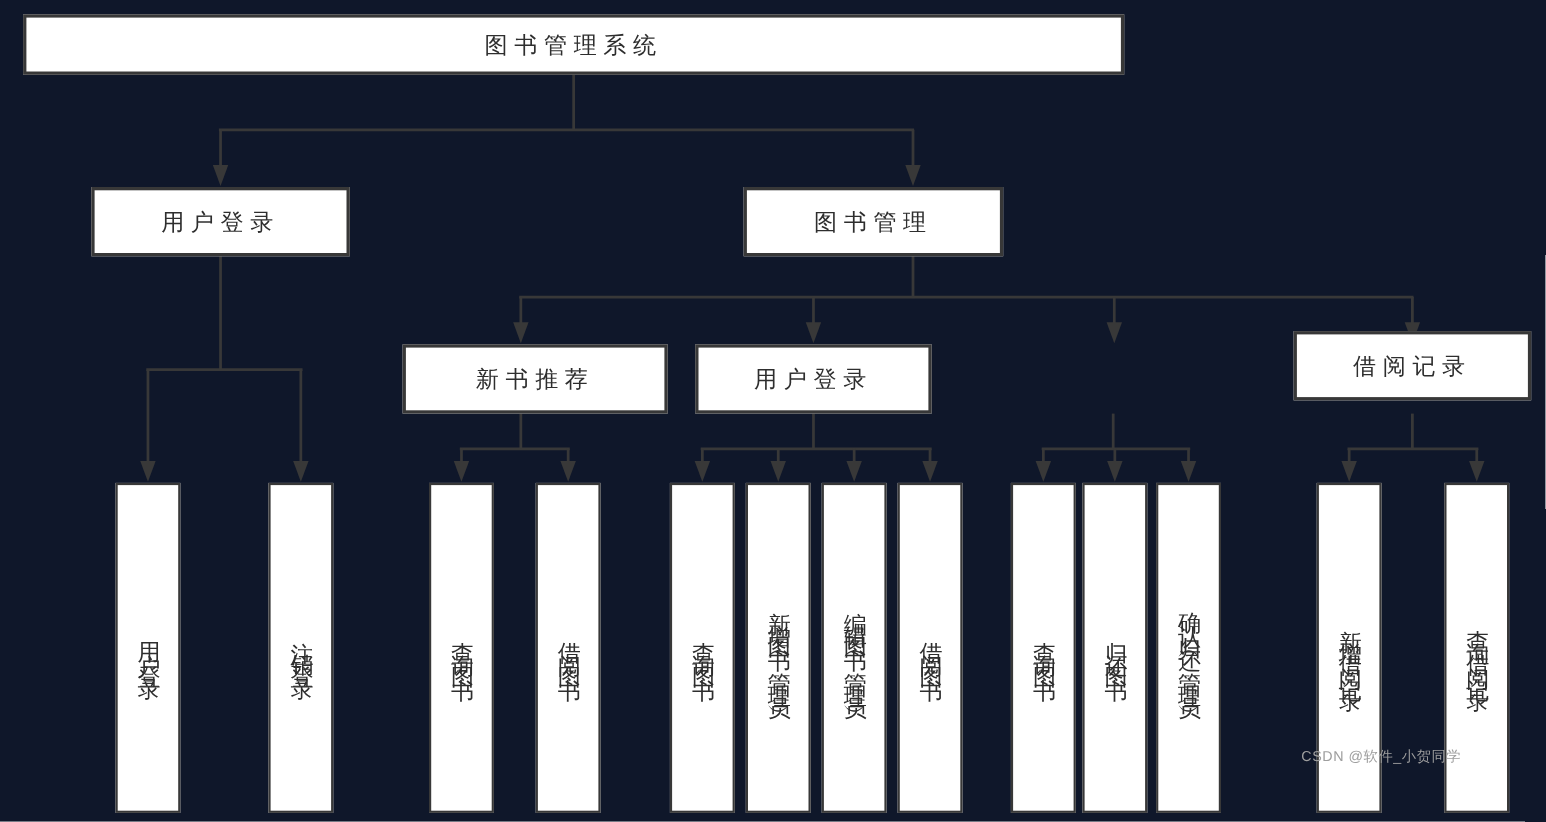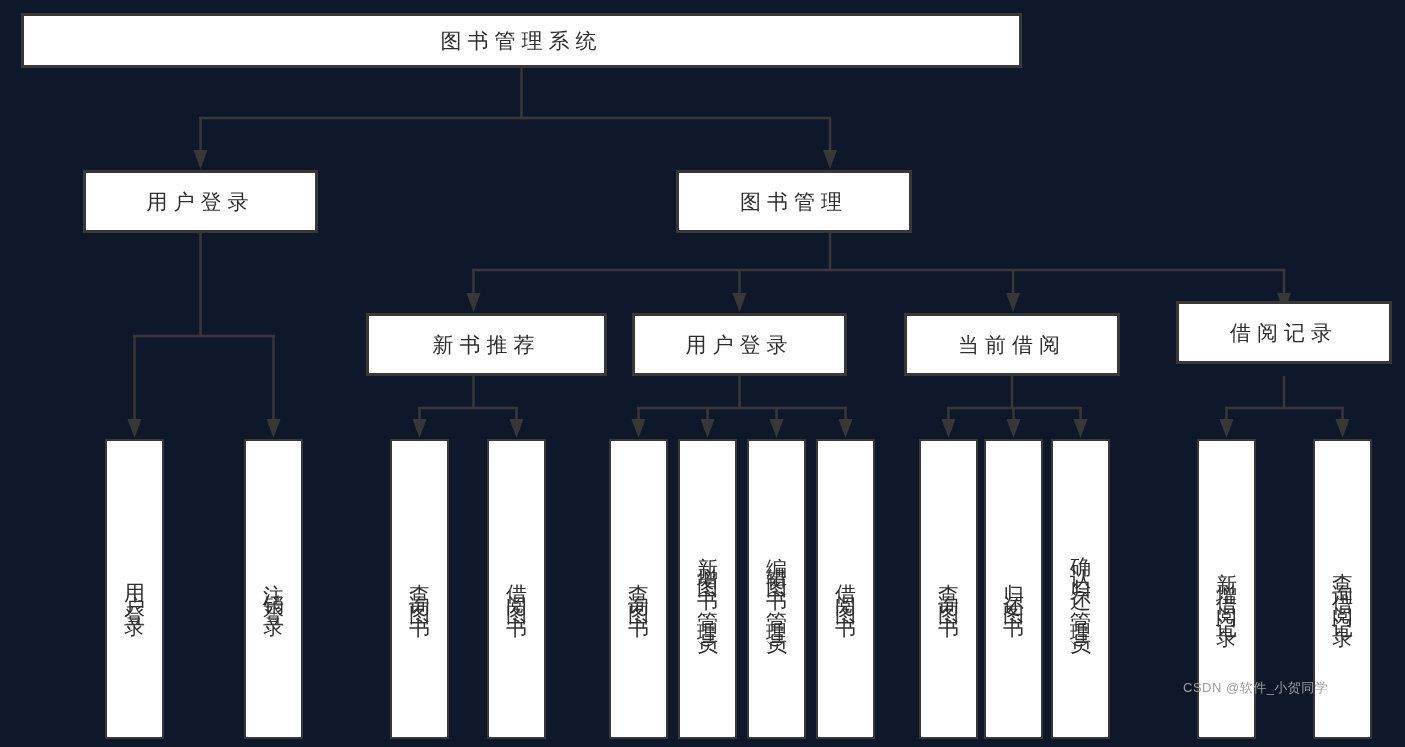--- a/index.html
+++ b/index.html
@@ -110,23 +110,20 @@
   <div class="node" style="left:676px;top:170px;width:236px;height:63px">
     <span>图书管理</span>
   </div>
 
   <div class="node" style="left:366px;top:313px;width:241px;height:63px">
     <span>新书推荐</span>
   </div>
   <div class="node" style="left:632px;top:313px;width:215px;height:63px">
     <span>用户登录</span>
   </div>
-  <div class="node" style="left:904px;top:313px;width:216px;height:63px">
-    <span>当前借阅</span>
-  </div>
   <div class="node" style="left:1176px;top:301px;width:216px;height:63px">
     <span>借阅记录</span>
   </div>
 
   <div class="leaf" style="left:105px">
     <span class="vtext">用户登录</span>
   </div>
   <div class="leaf" style="left:244px">
     <span class="vtext">注销登录</span>
   </div>

